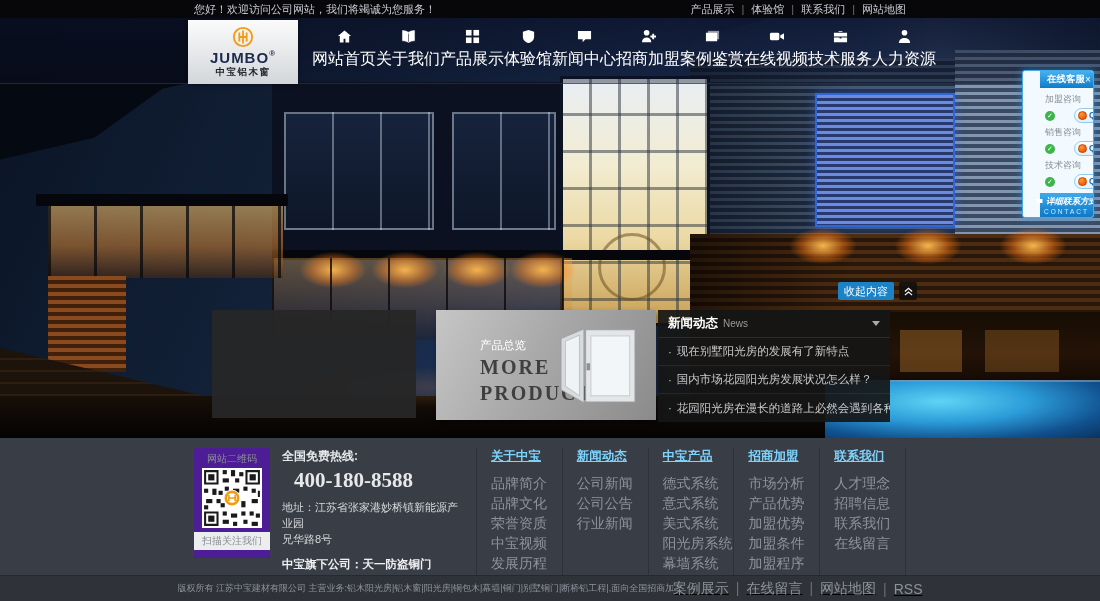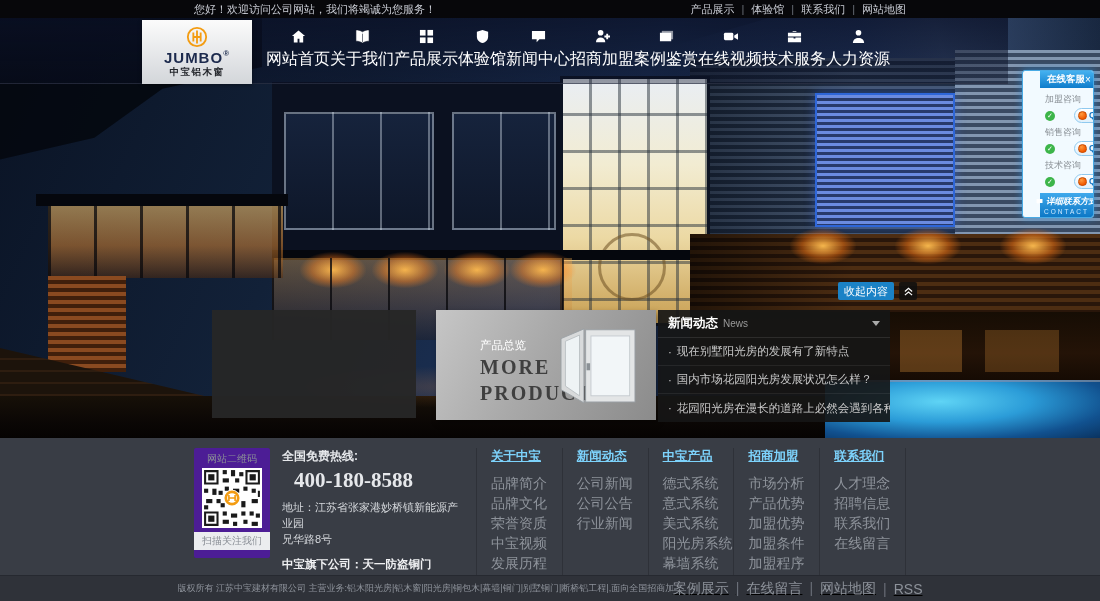--- a/index.html
+++ b/index.html
@@ -38,21 +38,21 @@
   .soffit { left:690px; top:216px; width:410px; height:78px; background:linear-gradient(90deg,rgba(0,0,0,.55),transparent 40%),repeating-linear-gradient(180deg,#4d2d12 0 4px,#29160a 4px 8px); }
   .low-wall { left:690px; top:294px; width:410px; height:82px; background:linear-gradient(180deg,#160d04,#241307 50%,#0e0702); }
   .lit-a { left:900px; top:312px; width:62px; height:42px; background:rgba(255,170,70,.28); }
   .lit-b { left:985px; top:312px; width:74px; height:42px; background:rgba(255,170,70,.22); }
   .pool { left:825px; top:362px; width:275px; height:58px; border-top:2px solid rgba(255,255,255,.35); background:radial-gradient(ellipse at 42% 35%,#5fd4f5 0%,#2b9cd8 40%,#11518f 75%,#0a3360 100%); }
   .ground { left:0; top:378px; width:1100px; height:42px; background:linear-gradient(180deg,#171008 0%,#0b0705 60%,#050302 100%); }
   .steps { left:0; top:330px; width:215px; height:92px; background:repeating-linear-gradient(180deg,#1c130b 0 10px,#2e1d10 10px 12px); clip-path:polygon(0 0,100% 55%,100% 100%,0 100%); }
   .gglow { left:295px; top:348px; width:320px; height:42px; background:radial-gradient(ellipse,rgba(255,150,60,.18),transparent 70%); }
 
   
-  .navbar { position:absolute; top:0; left:0; width:1008px; height:66px; background:linear-gradient(180deg,rgba(10,16,38,.74),rgba(10,16,38,.38)); border-bottom:1px solid rgba(255,255,255,.10); z-index:10; }
+  .navbar { position:absolute; top:0; left:0; width:1100px; height:66px; background:linear-gradient(180deg,rgba(10,16,38,.74),rgba(10,16,38,.38)); border-bottom:1px solid rgba(255,255,255,.10); z-index:10; }
   .nav-inner { width:712px; margin:0 auto; height:100%; position:relative; }
   .logo-card { position:absolute; left:-6px; top:2px; width:110px; height:64px; background:linear-gradient(180deg,#fbfbfb,#d3d6da); display:flex; flex-direction:column; align-items:center; justify-content:center; cursor:pointer; box-shadow:0 1px 4px rgba(0,0,0,.4); }
   .brand-row { display:flex; align-items:flex-start; color:#1c2a4d; font-weight:bold; font-size:15px; letter-spacing:1px; line-height:15px; margin-top:2px; }
   .brand-reg { font-size:8px; line-height:8px; }
   .brand-sub { font-size:9.5px; font-weight:bold; color:#23262b; letter-spacing:1.5px; margin-top:1px; }
   .nav-items { position:absolute; left:118px; right:0; top:11px; display:flex; justify-content:space-between; }
   .nav-item { display:flex; flex-direction:column; align-items:center; gap:5px; color:#fff; font-size:16px; cursor:pointer; white-space:nowrap; }
   .nav-item svg { width:15px; height:15px; }
 
   

